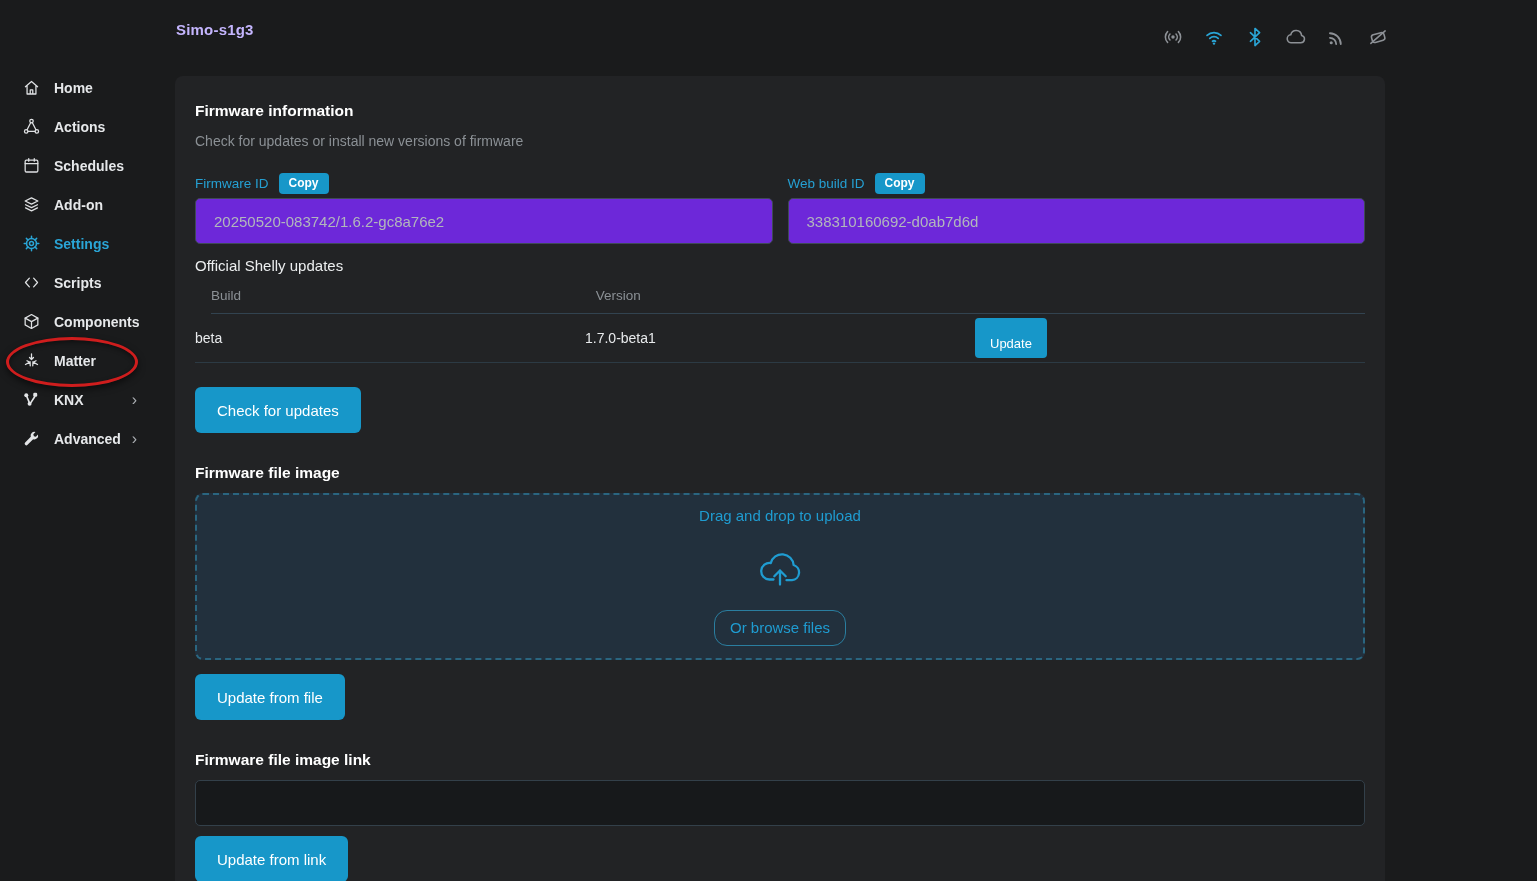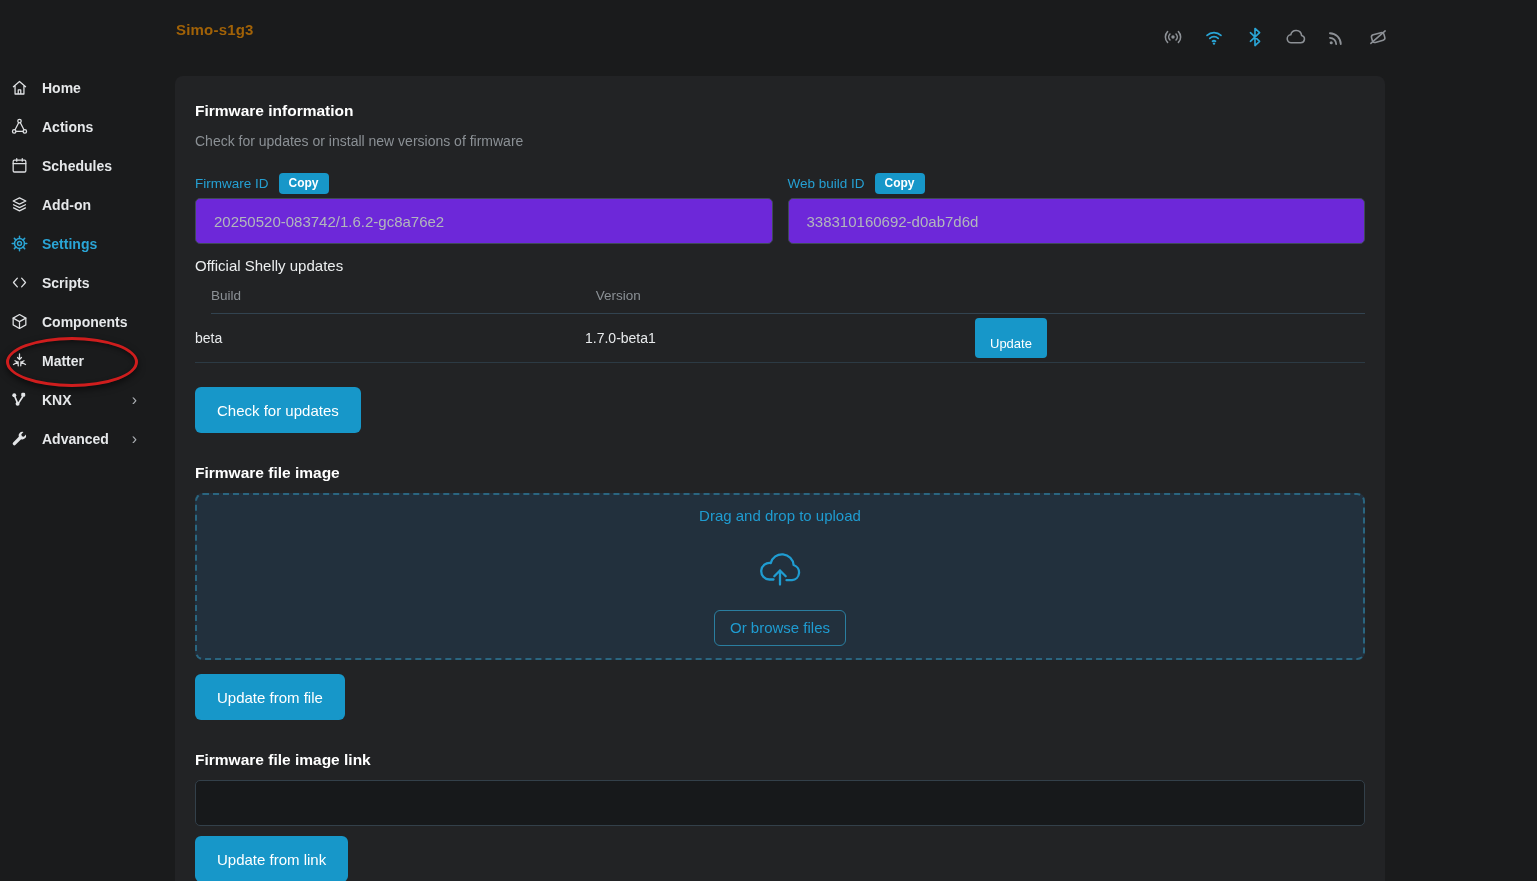--- a/index.html
+++ b/index.html
@@ -8,35 +8,35 @@
     background:#1a1b1c;
     font-family:"Liberation Sans", sans-serif;
     color:#e8eaec;
     overflow:hidden;
     position:relative;
   }
   
   .topbar { position:absolute; top:0; left:0; width:1537px; height:62px; }
   .device-title {
     position:absolute; left:176px; top:21px;
-    font-size:15px; font-weight:600; color:#a16207; letter-spacing:.2px;
+    font-size:15px; font-weight:600; color:#c4b5fd; letter-spacing:.2px;
   }
   .status-icons {
     position:absolute; right:148px; top:26px;
     display:flex; align-items:center; gap:19px;
   }
   .status-icons svg { width:22px; height:22px; display:block; }
   .ic-gray { stroke:#8d9196; } .ic-gray-f { fill:#8d9196; }
   .ic-cyan { stroke:#2aa5d6; } .ic-cyan-f { fill:#2aa5d6; }
 
   
   .sidebar { position:absolute; top:62px; left:0; width:175px; bottom:0; padding-top:6px; }
   .nav-item {
     height:39px; display:flex; align-items:center; gap:13px;
-    padding-left:10px; cursor:pointer; position:relative;
+    padding-left:22px; cursor:pointer; position:relative;
   }
   .nav-item svg { width:19px; height:19px; flex:0 0 19px; }
   .nav-label { font-size:14px; font-weight:600; color:#e6e8ea; }
   .nav-item.active .nav-label { color:#2aa5d6; }
   .nav-stroke { stroke:#dfe1e3; fill:none; stroke-width:1.6; stroke-linecap:round; stroke-linejoin:round; }
   .nav-stroke-cyan { stroke:#2aa5d6; fill:none; stroke-width:1.9; stroke-linecap:round; }
   .nav-fill { fill:#e3e5e7; }
   .nav-chevron { position:absolute; right:38px; color:#a9adb1; font-size:16px; line-height:1; }
   .annotation-ellipse {
     position:absolute; left:6px; top:275px; width:132px; height:50px;
@@ -94,21 +94,21 @@
 
   .file-title { margin-top:31px; }
   .dropzone {
     margin-top:11px; height:167px; border:2px dashed #2a6580; border-radius:8px;
     background:#22303d; display:flex; flex-direction:column; align-items:center;
     justify-content:center; gap:22px; cursor:pointer;
   }
   .dropzone-text { font-size:15px; color:#1f9cd1; }
   .upload-cloud-icon svg { width:50px; height:42px; display:block; }
   .browse-btn {
-    background:transparent; border:1px solid #2a7ea0; color:#1f9cd1; border-radius:6px;
+    background:transparent; border:1px solid #2a7ea0; color:#1f9cd1; border-radius:13px;
     padding:8px 15px 9px; font-size:15px; cursor:pointer;
     font-family:"Liberation Sans", sans-serif;
   }
   .update-file-btn { margin-top:14px; }
 
   .link-title { margin-top:31px; }
   .link-input {
     margin-top:11px; width:100%; height:46px; background:#17191b;
     border:1px solid #33404a; border-radius:5px; color:#c9cdd1;
     font-size:15px; padding:0 14px; outline:none;

